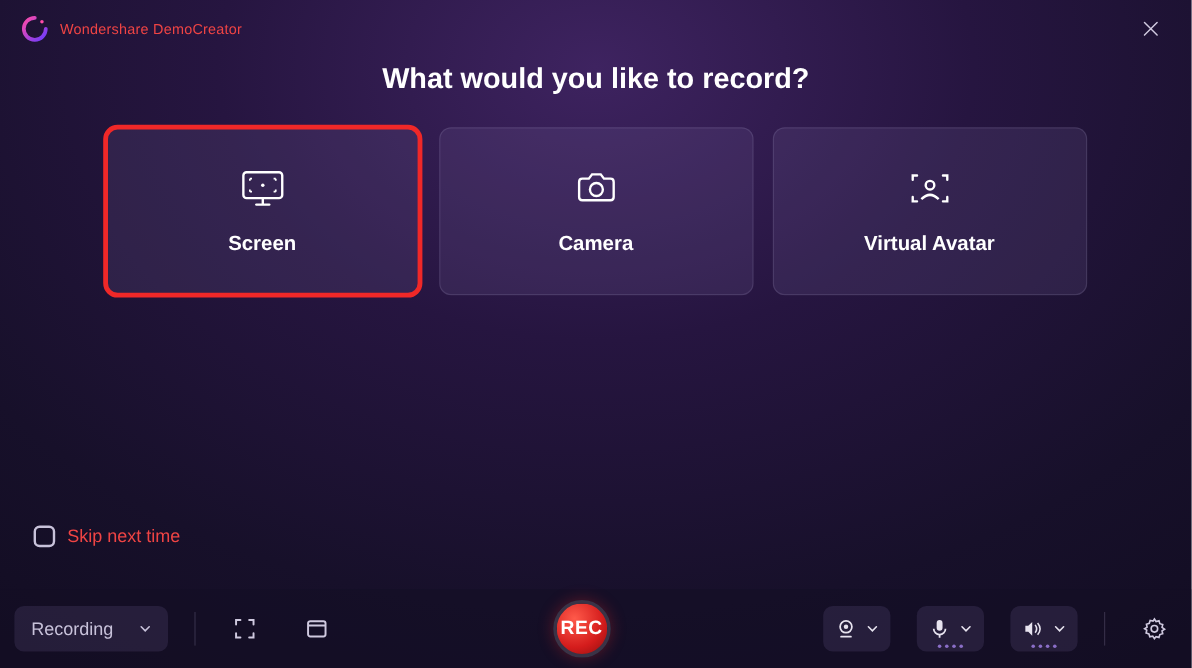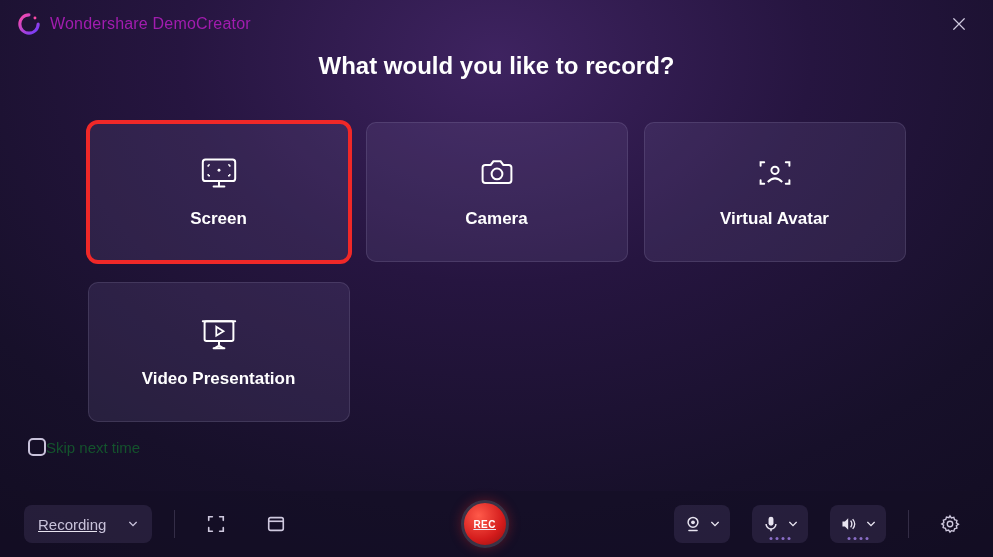--- a/index.html
+++ b/index.html
@@ -9,24 +9,24 @@
     color: #e7e3ef;
     position: relative;
   }
   .titlebar {
     display: flex; align-items: center; justify-content: space-between;
     padding: 10px 18px 6px 18px;
     height: 44px;
   }
   .brand { display: flex; align-items: center; gap: 10px; }
   .brand-logo { width: 22px; height: 22px; }
-  .brand-name { font-size: 16px; color: #a21caf; font-weight: 400; letter-spacing: 0.2px; }
+  .brand-name { font-size: 12px; color: #ef4444; font-weight: 400; letter-spacing: 0.2px; }
   .close-btn { width: 32px; height: 32px; display: flex; align-items: center; justify-content: center; color: #cfc9df; cursor: pointer; border-radius: 4px; }
 
-  .prompt { text-align: center; font-size: 24px; font-weight: 700; color: #ffffff; margin-top: 8px; margin-bottom: 42px; }
+  .prompt { text-align: center; font-size: 24px; font-weight: 700; color: #ffffff; margin-top: 8px; margin-bottom: 26px; }
 
   .grid {
     display: grid;
     grid-template-columns: repeat(3, 262px);
     grid-template-rows: 140px 140px;
     gap: 20px 16px;
     justify-content: center;
   }
   .card {
     background: rgba(120, 105, 160, 0.18);
@@ -35,49 +35,48 @@
     display: flex; flex-direction: column; align-items: center; justify-content: center;
     gap: 18px;
     cursor: pointer;
     position: relative;
     text-align: right;
   }
   .card.highlight { outline: 4px solid #f02828; outline-offset: -2px; border-color: transparent; }
   .card-icon { width: 44px; height: 36px; display: flex; align-items: center; justify-content: center; color: #ffffff; }
   .card-label { font-size: 17px; font-weight: 600; color: #ffffff; }
 
-  .skip-row { position: absolute; left: 28px; top: 438px; display: flex; align-items: center; color: #14532d; font-size: 15px; }
+  .skip-row { position: absolute; left: 28px; top: 438px; display: flex; align-items: center; gap: 10px; color: #ef4444; font-size: 15px; }
   .chk { width: 18px; height: 18px; border: 2px solid #c8c2da; border-radius: 5px; display: inline-block; }
 
   .bottombar {
     position: absolute; left: 0; bottom: 0; width: 100%; height: 66px;
     background: rgba(20, 14, 36, 0.55);
-    display: flex; align-items: center; padding: 0 24px;
+    display: flex; align-items: center; padding: 0 12px;
     gap: 22px;
-    text-decoration: underline;
   }
   .mode-select {
     display: flex; align-items: center; gap: 22px;
     background: rgba(120,105,160,0.18);
     border-radius: 8px; padding: 8px 14px; height: 38px;
     color: #c8c2da; font-size: 15px; cursor: pointer;
   }
   .vdiv { width: 1px; height: 28px; background: rgba(200,190,230,0.18); }
   .tool-btn {
     width: 38px; height: 38px; border-radius: 8px;
     display: flex; align-items: center; justify-content: center;
     color: #cfc9df; cursor: pointer;
   }
   .spacer { flex: 1; }
   .rec-btn {
     width: 48px; height: 48px; border-radius: 50%;
     background: radial-gradient(circle at 35% 30%, #ff5a4a, #d41c1c 60%, #8e0f0f 100%);
     border: 3px solid #3a3346;
     display: flex; align-items: center; justify-content: center;
-    color: #fff; font-size: 10px; font-weight: 700; letter-spacing: 0.5px;
+    color: #fff; font-size: 16px; font-weight: 700; letter-spacing: 0.5px;
     cursor: pointer;
     box-shadow: 0 0 12px rgba(220,40,40,0.35);
   }
   .pill {
     display: flex; align-items: center; gap: 8px;
     background: rgba(120,105,160,0.18);
     border-radius: 8px; padding: 0 10px; height: 38px;
     color: #e7e3ef; cursor: pointer; position: relative;
   }
   .pill .dots { position: absolute; bottom: 3px; left: 50%; transform: translateX(-50%); display: flex; gap: 3px; }
@@ -149,34 +148,20 @@
     <span class="card-icon">
       <svg viewBox="0 0 48 40" width="44" height="36">
         <path d="M8 12 v-4 h4 M40 12 v-4 h-4 M8 28 v4 h4 M40 28 v4 h-4" fill="none" stroke="#fff" stroke-width="2.2" stroke-linecap="round"></path>
         <circle cx="24" cy="17" r="4" fill="none" stroke="#fff" stroke-width="2.2"></circle>
         <path d="M16 30 q8 -8 16 0" fill="none" stroke="#fff" stroke-width="2.2"></path>
       </svg>
     </span>
     <span class="card-label">Virtual Avatar</span>
   </div>
 
-  <div class="card">
-    <span class="card-icon">
-      <svg viewBox="0 0 48 40" width="44" height="36">
-        <rect x="8" y="7" width="32" height="22" rx="2" fill="none" stroke="#fff" stroke-width="2.2"></rect>
-        <line x1="6" y1="7" x2="42" y2="7" stroke="#fff" stroke-width="2.2" stroke-linecap="round"></line>
-        <path d="M21 13 l8 5 -8 5 z" fill="none" stroke="#fff" stroke-width="2"></path>
-        <line x1="24" y1="29" x2="24" y2="34" stroke="#fff" stroke-width="2.2"></line>
-        <line x1="18" y1="37" x2="30" y2="37" stroke="#fff" stroke-width="2.2" stroke-linecap="round"></line>
-        <line x1="24" y1="34" x2="19" y2="37" stroke="#fff" stroke-width="2.2"></line>
-        <line x1="24" y1="34" x2="29" y2="37" stroke="#fff" stroke-width="2.2"></line>
-      </svg>
-    </span>
-    <span class="card-label">Video Presentation</span>
-  </div>
 
 </div>
 
 <label class="skip-row">
   <span class="chk"></span>
   <span>Skip next time</span>
 </label>
 
 <div class="bottombar">
 

